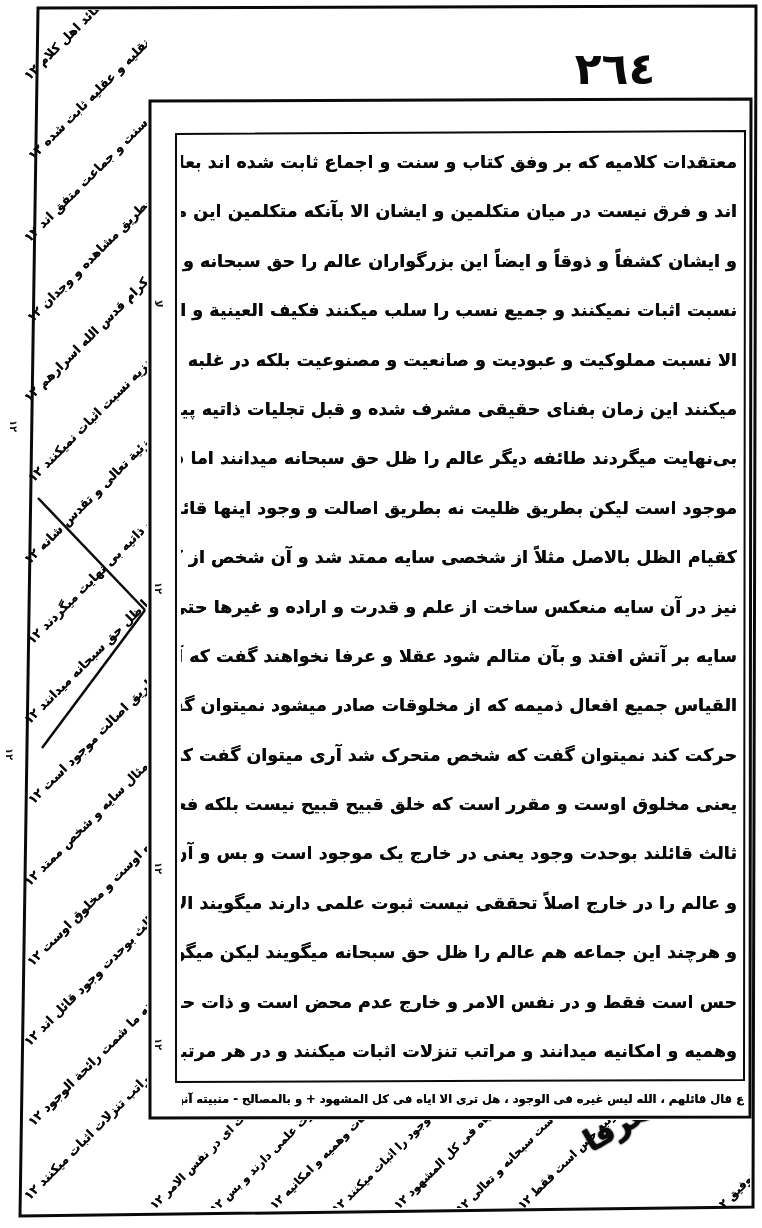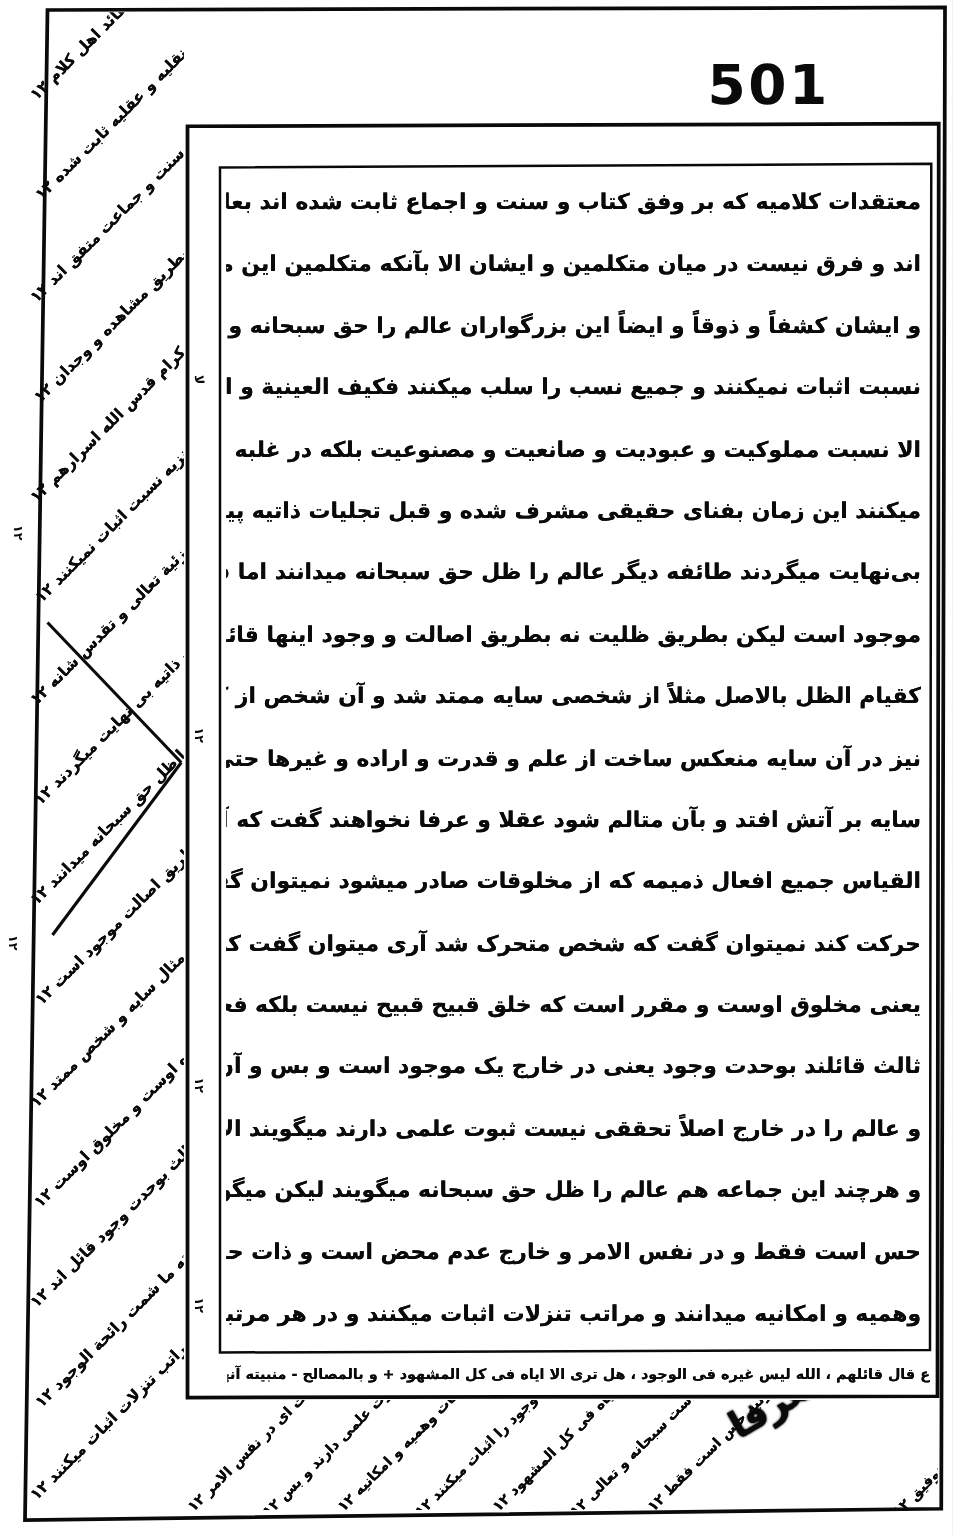--- a/index.html
+++ b/index.html
@@ -69,21 +69,21 @@
 <div class="page">
 
   <svg class="rules" width="762" height="1228" viewBox="0 0 762 1228">
     <polygon points="38,8 756,6 753,1207 20,1216" fill="none" stroke="#0a0a0a" stroke-width="3"></polygon>
     <polygon points="150,101 751,99 750,1117 150,1118" fill="none" stroke="#0a0a0a" stroke-width="3"></polygon>
     <polygon points="176,134 745,131 744,1080 176,1082" fill="none" stroke="#0a0a0a" stroke-width="2"></polygon>
     <line x1="38" y1="498" x2="145" y2="610" stroke="#0a0a0a" stroke-width="2.5"></line>
     <line x1="145" y1="610" x2="42" y2="748" stroke="#0a0a0a" stroke-width="2.5"></line>
   </svg>
 
-  <div class="page-number">501</div>
+  <div class="page-number">٢٦٤</div>
 
   <div class="main-text">
     <div class="mline">معتقدات کلامیه که بر وفق کتاب و سنت و اجماع ثابت شده اند بعلمای اهل سنت و جماعت متفق</div>
     <div class="mline">اند و فرق نیست در میان متکلمین و ایشان الا بآنکه متکلمین این معنی را علما و استدلالاً می‌یابند</div>
     <div class="mline">و ایشان کشفاً و ذوقاً و ایضاً این بزرگواران عالم را حق سبحانه و تعالی بغایت تنزیه</div>
     <div class="mline">نسبت اثبات نمیکنند و جمیع نسب را سلب میکنند فکیف العینیة و الجزئیة تعالی شانه</div>
     <div class="mline">الا نسبت مملوکیت و عبودیت و صانعیت و مصنوعیت بلکه در غلبه حال این نسبت را هم کم</div>
     <div class="mline">میکنند این زمان بفنای حقیقی مشرف شده و قبل تجلیات ذاتیه پیدا میکنند و مظهر تجلیات</div>
     <div class="mline">بی‌نهایت میگردند طائفه دیگر عالم را ظل حق سبحانه میدانند اما قائلند بآنکه عالم در خارج</div>
     <div class="mline">موجود است لیکن بطریق ظلیت نه بطریق اصالت و وجود اینها قائم بوجود حق است سبحانه</div>

